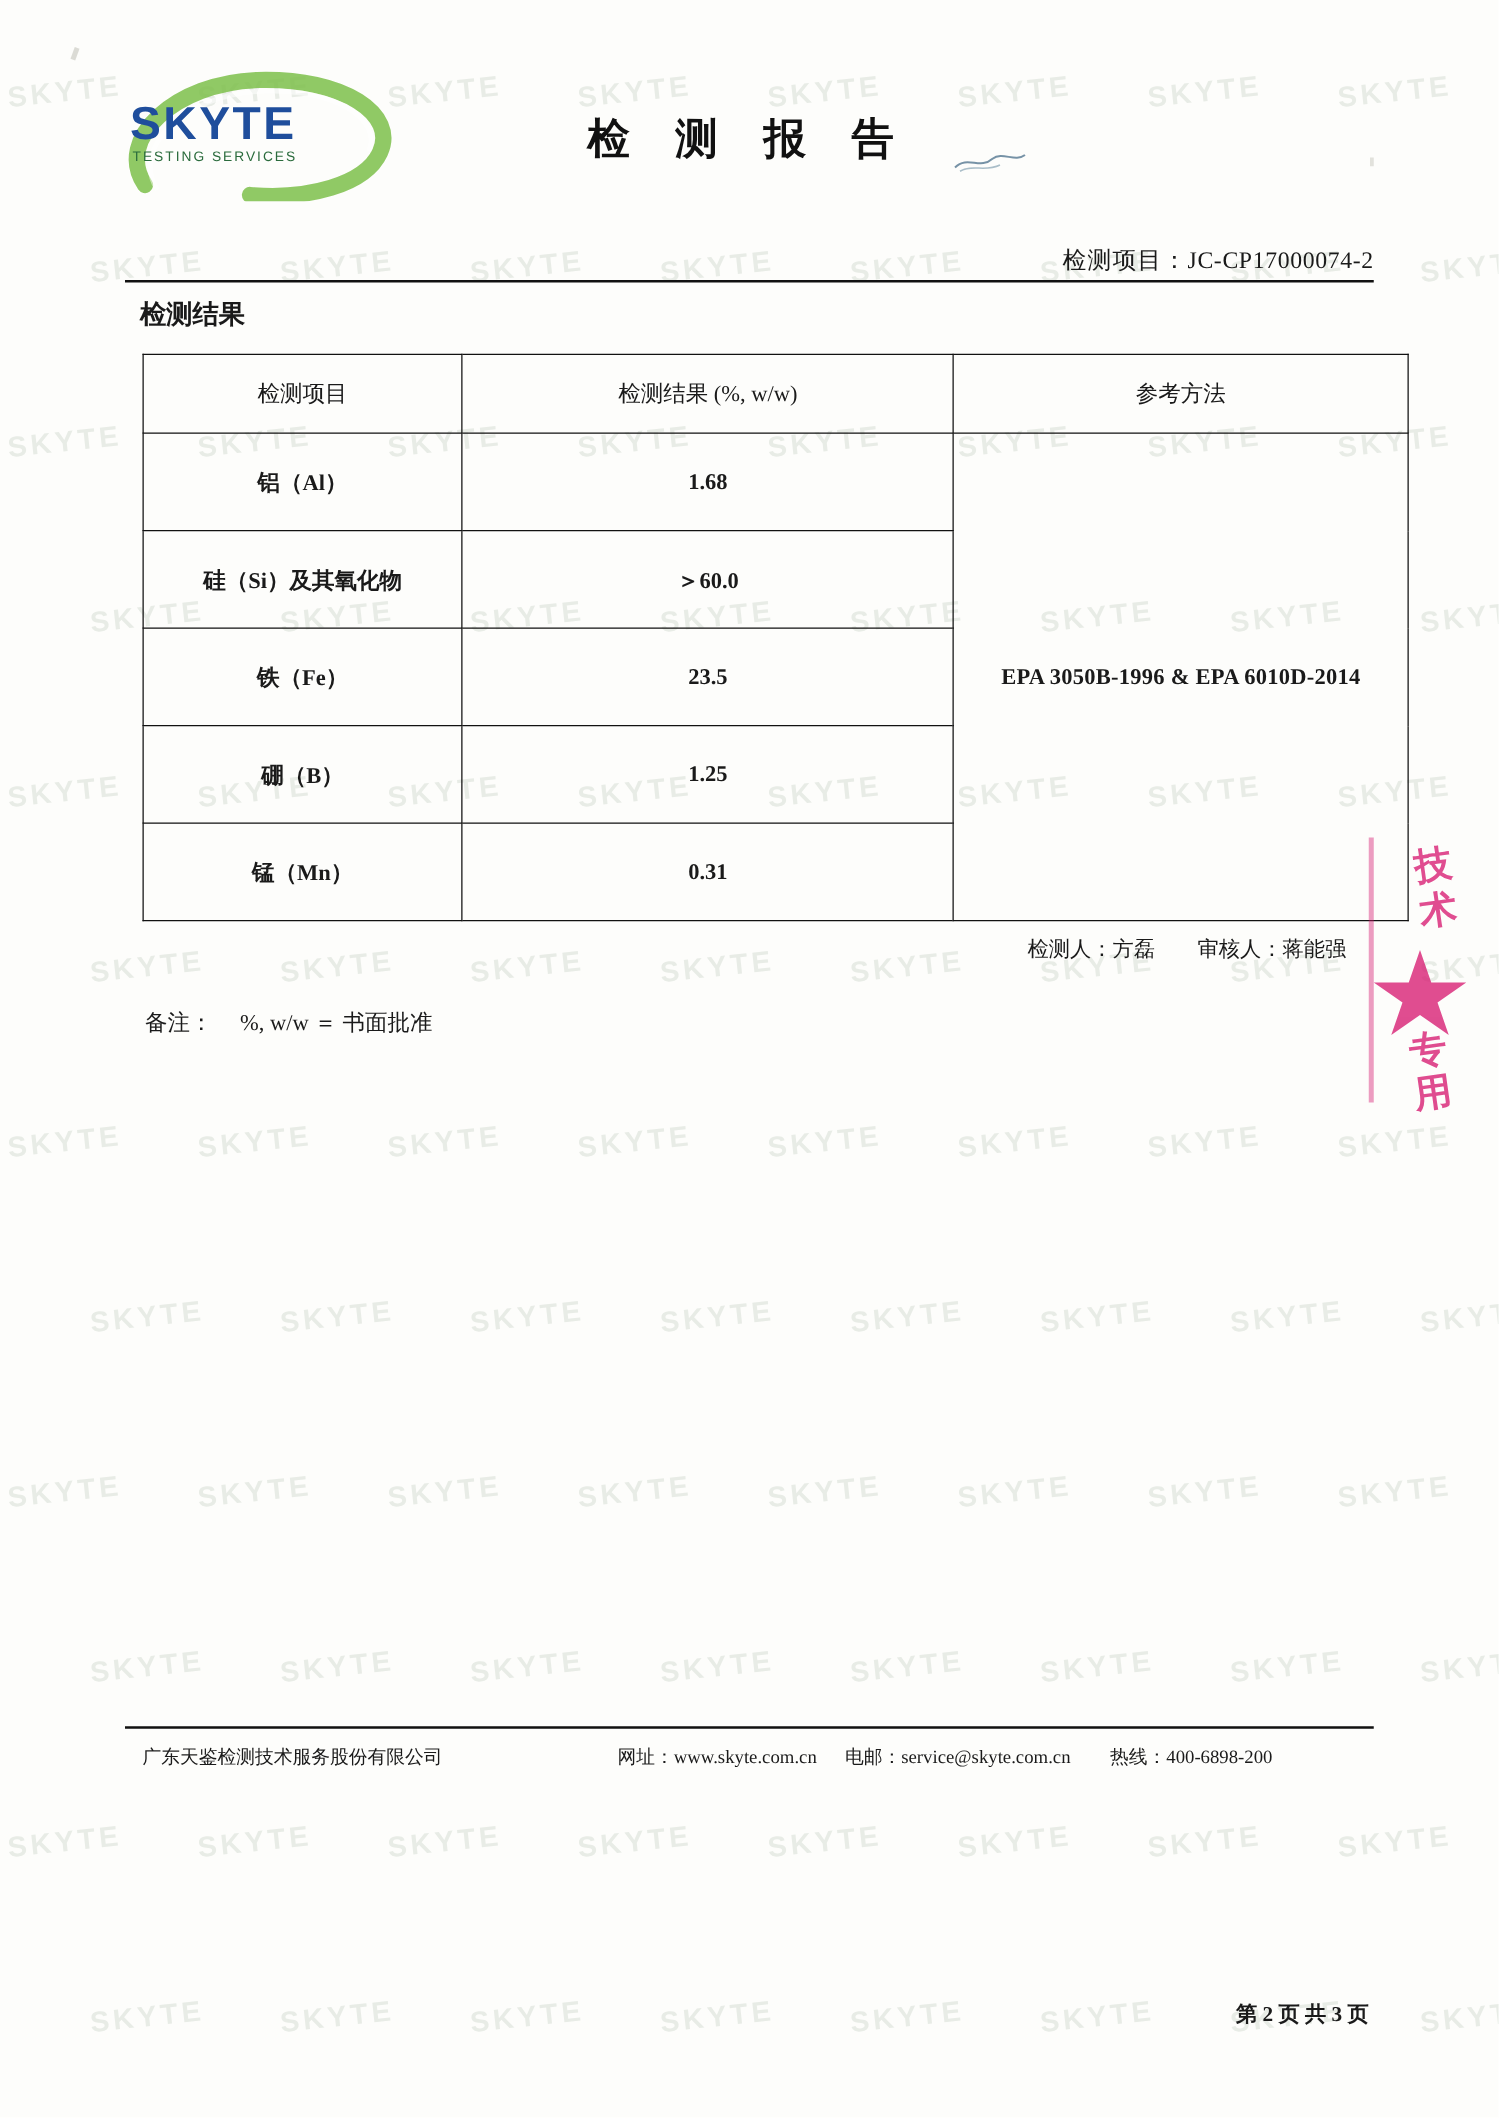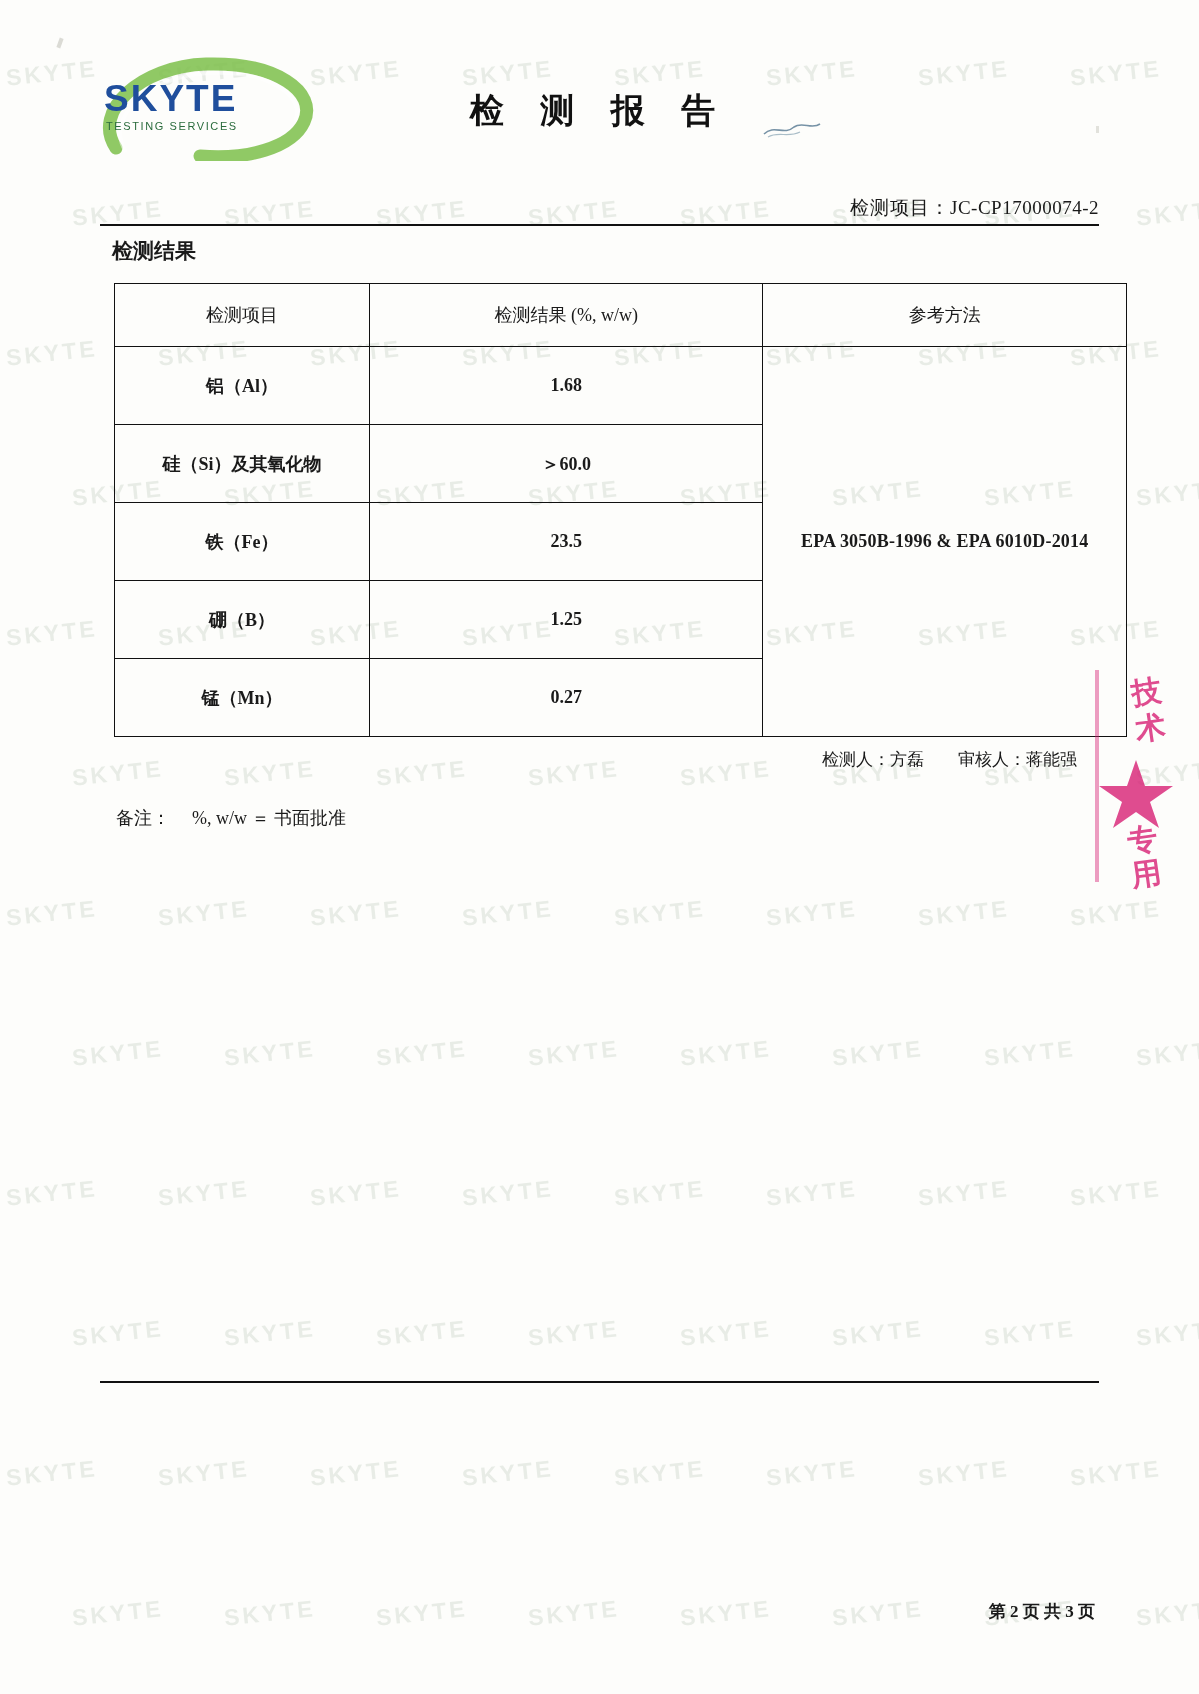--- a/index.html
+++ b/index.html
@@ -375,21 +375,21 @@
       <tr>
         <td>铁（Fe）</td>
         <td>23.5</td>
       </tr>
       <tr>
         <td>硼（B）</td>
         <td>1.25</td>
       </tr>
       <tr>
         <td>锰（Mn）</td>
-        <td>0.27</td>
+        <td>0.31</td>
       </tr>
     </tbody>
   </table>
 
   <div class="signoff">
     <span>检测人：</span><span>方磊</span><span class="gap"></span><span>审核人：</span><span>蒋能强</span>
   </div>
 
   <div class="remark">
     <span>备注：</span><span class="sp"></span><span>%, w/w ＝ 书面批准</span>
@@ -401,16 +401,22 @@
       <text x="48" y="80" font-size="30" font-weight="bold" transform="rotate(-8 48 80)">术</text>
       <text x="40" y="192" font-size="30" font-weight="bold" transform="rotate(-8 40 192)">专</text>
       <text x="44" y="226" font-size="30" font-weight="bold" transform="rotate(-8 44 226)">用</text>
       <polygon points="47,100 56,126 84,126 61,142 70,168 47,152 24,168 33,142 10,126 38,126"></polygon>
       <rect x="6" y="10" width="4" height="212" opacity="0.55"></rect>
     </g>
   </svg>
 
   <div class="footer">
     <div class="footer-hr"></div>
+    <div class="footer-row">
+      <div class="fr-a">广东天鉴检测技术服务股份有限公司</div>
+      <div class="fr-b"><span>网址：</span><span>www.skyte.com.cn</span></div>
+      <div class="fr-c"><span>电邮：</span><span>service@skyte.com.cn</span></div>
+      <div class="fr-d"><span>热线：</span><span>400-6898-200</span></div>
+    </div>
   </div>
 
   <div class="page-num">第 2 页 共 3 页</div>
 </div>
 
 </body></html>

